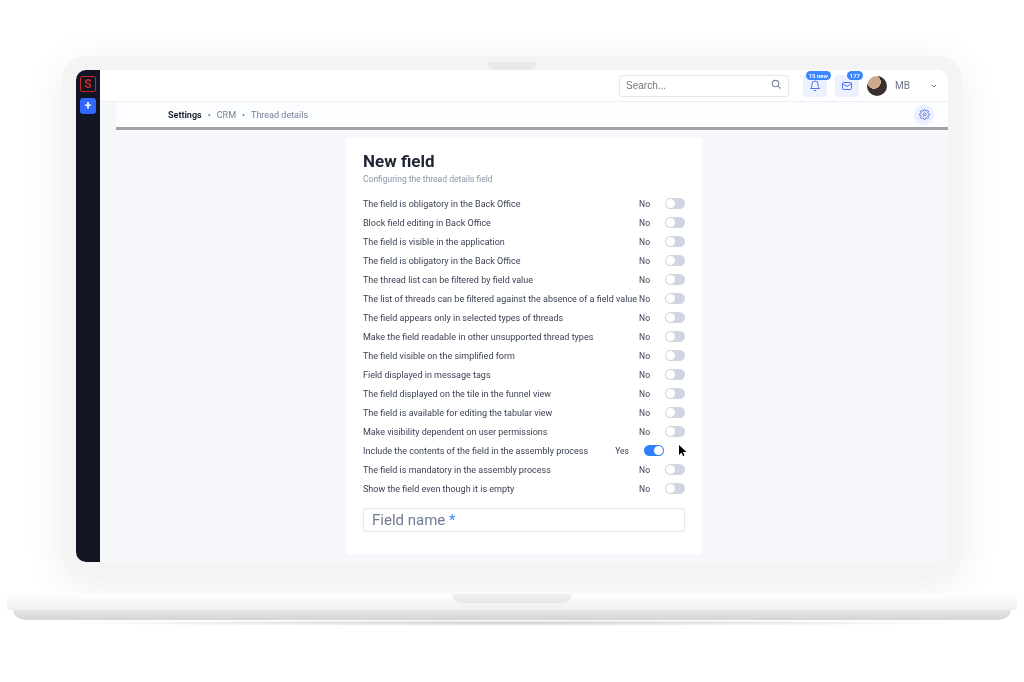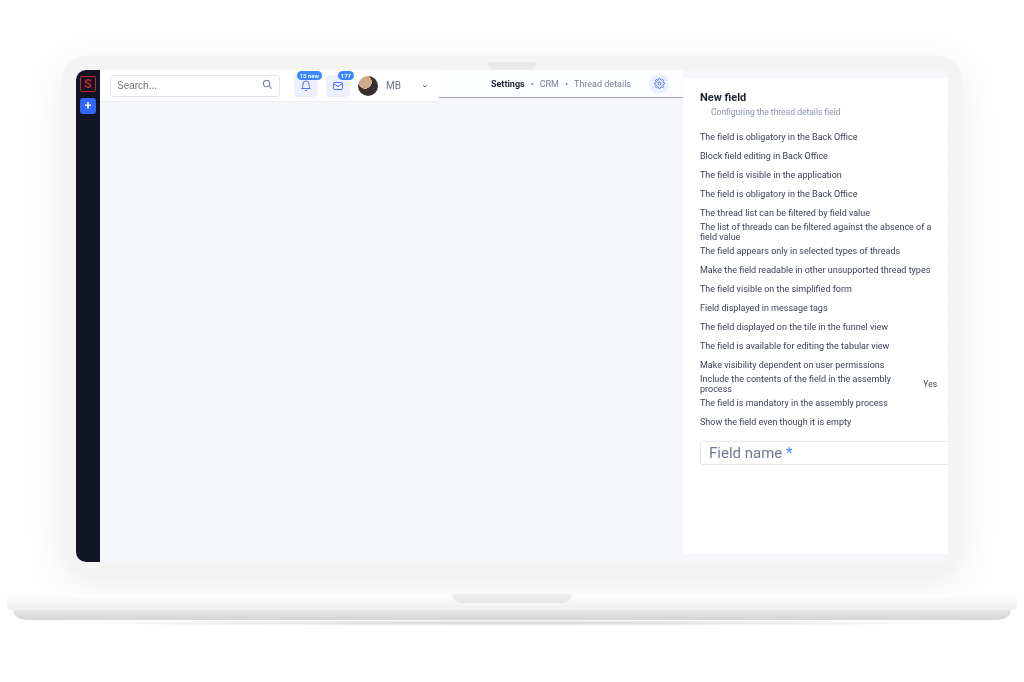--- a/index.html
+++ b/index.html
@@ -84,21 +84,21 @@
   .logo{
     width:16px;height:16px;border:1px solid #c82a2a;border-radius:2px;
     display:flex;align-items:center;justify-content:center;
     color:#c82a2a;font-weight:700;font-size:12px;
   }
   .plus{
     width:16px;height:16px;background:#2f67ff;border-radius:3px;
     color:white;display:flex;align-items:center;justify-content:center;
     font-size:12px;line-height:1;font-weight:700;
   }
-  .main{ flex:1; display:flex; flex-direction:row; min-width:0;}
+  .main{ flex:1; display:flex; flex-direction:column; min-width:0;}
   .topbar{
     height:32px;background:#fff;border-bottom:1px solid #eceef3;
     display:flex;align-items:center;justify-content:flex-end;
     padding:0 10px;gap:8px;
   }
   .search{
     height:22px;width:170px;border:1px solid #e4e6ec;border-radius:3px;
     display:flex;align-items:center;padding:0 6px;gap:6px;color:#94a0b4;font-size:10px;
     margin-right:6px;
   }
@@ -109,40 +109,41 @@
     font-size:12px;position:relative;
   }
   .badge{
     position:absolute;top:-4px;right:-4px;background:#3e86ff;color:#fff;
     font-size:6px;padding:1px 3px;border-radius:6px;font-weight:600;white-space:nowrap;
   }
   .avatar{width:20px;height:20px;border-radius:50%;background:radial-gradient(circle at 35% 30%, #d0a98c 0 35%, #3a2f2f 36% 100%);}
   .userlabel{font-size:10px;color:#6a748c;display:flex;align-items:center;gap:20px;}
 
   .crumbbar{
-    height:28px;border-bottom:1px solid #a3a3a3;background:#fcfdff;
+    height:28px;border-bottom:3px solid #a3a3a3;background:#fcfdff;
     display:flex;align-items:center;padding:0 52px;gap:6px;font-size:9px;color:#738197;
     position:relative;
+    margin-left:16px;
   }
   .crumbbar b{color:#1d2433;font-weight:700;}
   .gear{
     position:absolute;right:14px;top:50%;transform:translateY(-50%);
     width:20px;height:20px;border-radius:50%;background:#eaf0ff;color:#4864e0;
     display:flex;align-items:center;justify-content:center;font-size:10px;
   }
 
   .content{
     flex:1;overflow:hidden;padding:8px 0;display:flex;justify-content:center;
   }
   .card{
     width:356px;background:#fff;border:1px solid #fff;border-radius:2px;
     padding:12px 16px 18px;font-size:9px;color:#333;
   }
-  .card h3{font-size:11px;font-weight:700;color:#1f2533;}
-  .card .sub{color:#8b95a9;margin:3px 11px 10px;font-size:8.5px;}
+  .card h3{font-size:17px;font-weight:700;color:#1f2533;}
+  .card .sub{color:#8b95a9;margin:3px 0 10px;font-size:8.5px;}
   .row{display:flex;align-items:center;justify-content:space-between;height:19px;}
   .row .lbl{color:#3b4254;}
   .row .state{display:flex;align-items:center;gap:15px;}
   .state span{font-size:8.5px;color:#3b4254;}
   .toggle{
     width:20px;height:11px;border-radius:20px;background:#cfd5e1;position:relative;
   }
   .toggle::after{
     content:"";position:absolute;width:9px;height:9px;background:#fff;border-radius:50%;
     top:1px;left:1px;

